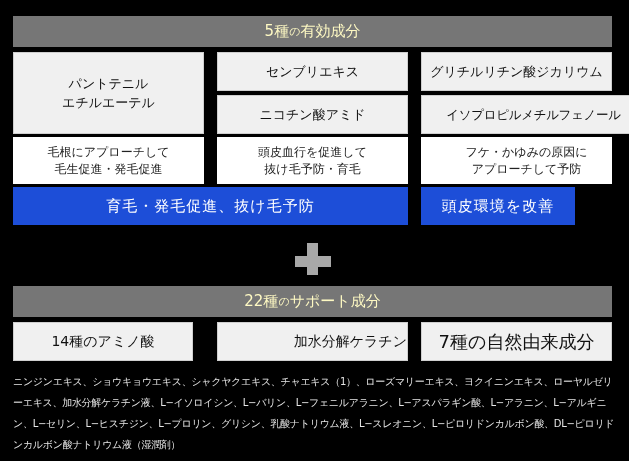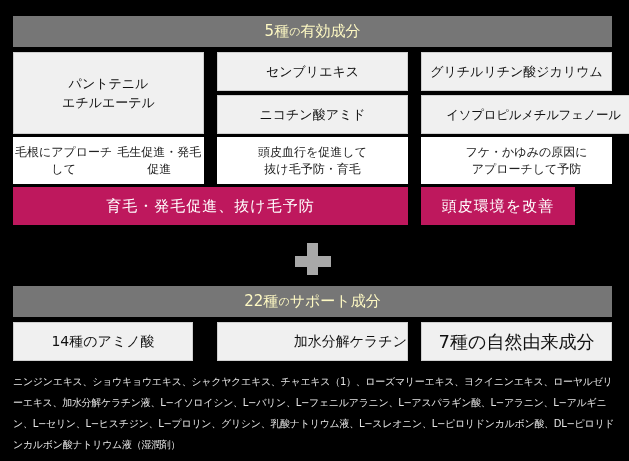--- a/index.html
+++ b/index.html
@@ -3,21 +3,21 @@
 <meta charset="utf-8">
 <style>
   html, body { margin:0; padding:0; }
   body { width:629px; height:461px; background:#000; position:relative; overflow:hidden;
          font-family:"DejaVu Sans", "Liberation Sans", sans-serif; }
   .abs { position:absolute; box-sizing:border-box; display:flex; align-items:center; justify-content:center; text-align:center; }
   .hdr { background:#767676; color:#fef9c3; font-size:15px; }
   .hdr .small { font-size:11px; }
   .cell { background:#f0f0f0; color:#111; font-size:13px; line-height:19px; border:1px solid #cfcfcf; }
   .desc { background:#fff; color:#222; font-size:12px; line-height:17px; }
-  .band { background:#be185d; color:#fff; font-size:15px; letter-spacing:1px; }
+  .band { background:#1d4ed8; color:#fff; font-size:15px; letter-spacing:1px; }
   .plus-v { position:absolute; left:307px; top:243px; width:11px; height:32px; background:#a8a8a8; }
   .plus-h { position:absolute; left:295px; top:256px; width:36px; height:11px; background:#a8a8a8; }
   .notes { position:absolute; left:13px; top:371px; width:603px; color:#e6e6e6; font-size:10px; line-height:21px; letter-spacing:-0.3px; }
 </style>
 </head>
 <body>
 
 <div class="abs hdr" style="left:13px;top:16px;width:599px;height:31px;">
   <span>5種</span>
     <span class="small">の</span>
@@ -36,21 +36,21 @@
   <span>ニコチン酸アミド</span>
 </div>
 
 <div class="abs cell" style="left:421px;top:52px;width:191px;height:39px;">
   <span>グリチルリチン酸ジカリウム</span>
 </div>
 <div class="abs cell" style="left:421px;top:95px;width:217px;height:39px;font-size:12.5px;letter-spacing:-0.3px;padding-left:8px;">
   <span>イソプロピルメチルフェノール</span>
 </div>
 
-<div class="abs desc" style="left:13px;top:137px;width:191px;height:47px;flex-direction:row;">
+<div class="abs desc" style="left:13px;top:137px;width:191px;height:47px;flex-direction:column;">
   <span>毛根にアプローチして</span>
   <span>毛生促進・発毛促進</span>
 </div>
 <div class="abs desc" style="left:217px;top:137px;width:191px;height:47px;flex-direction:column;">
   <span>頭皮血行を促進して</span>
   <span>抜け毛予防・育毛</span>
 </div>
 <div class="abs desc" style="left:421px;top:137px;width:191px;height:47px;flex-direction:column;padding-left:20px;">
   <span>フケ・かゆみの原因に</span>
   <span>アプローチして予防</span>

